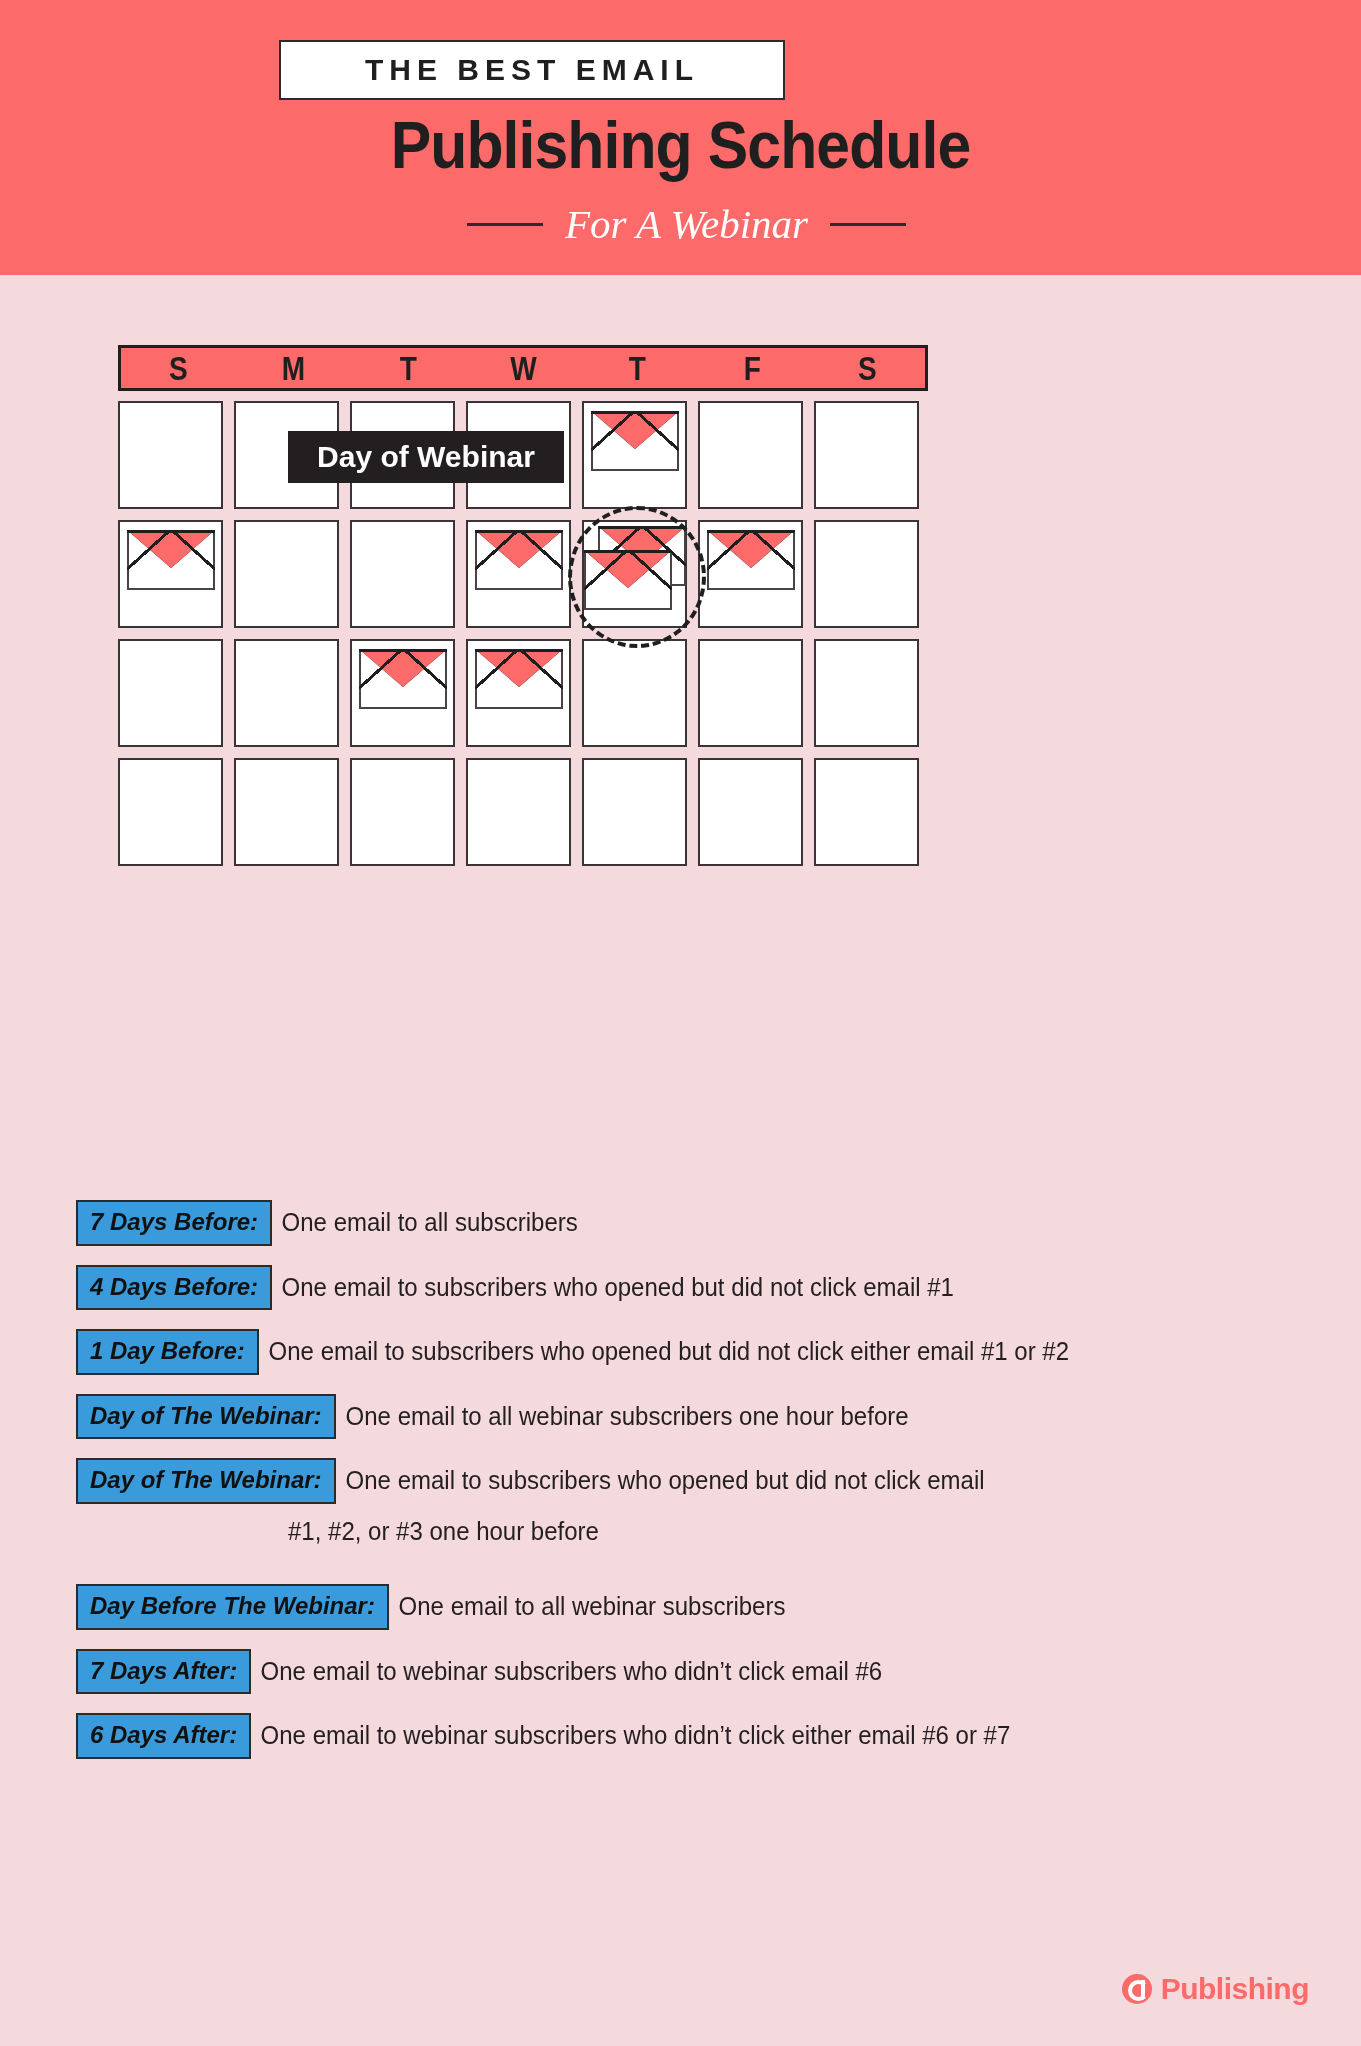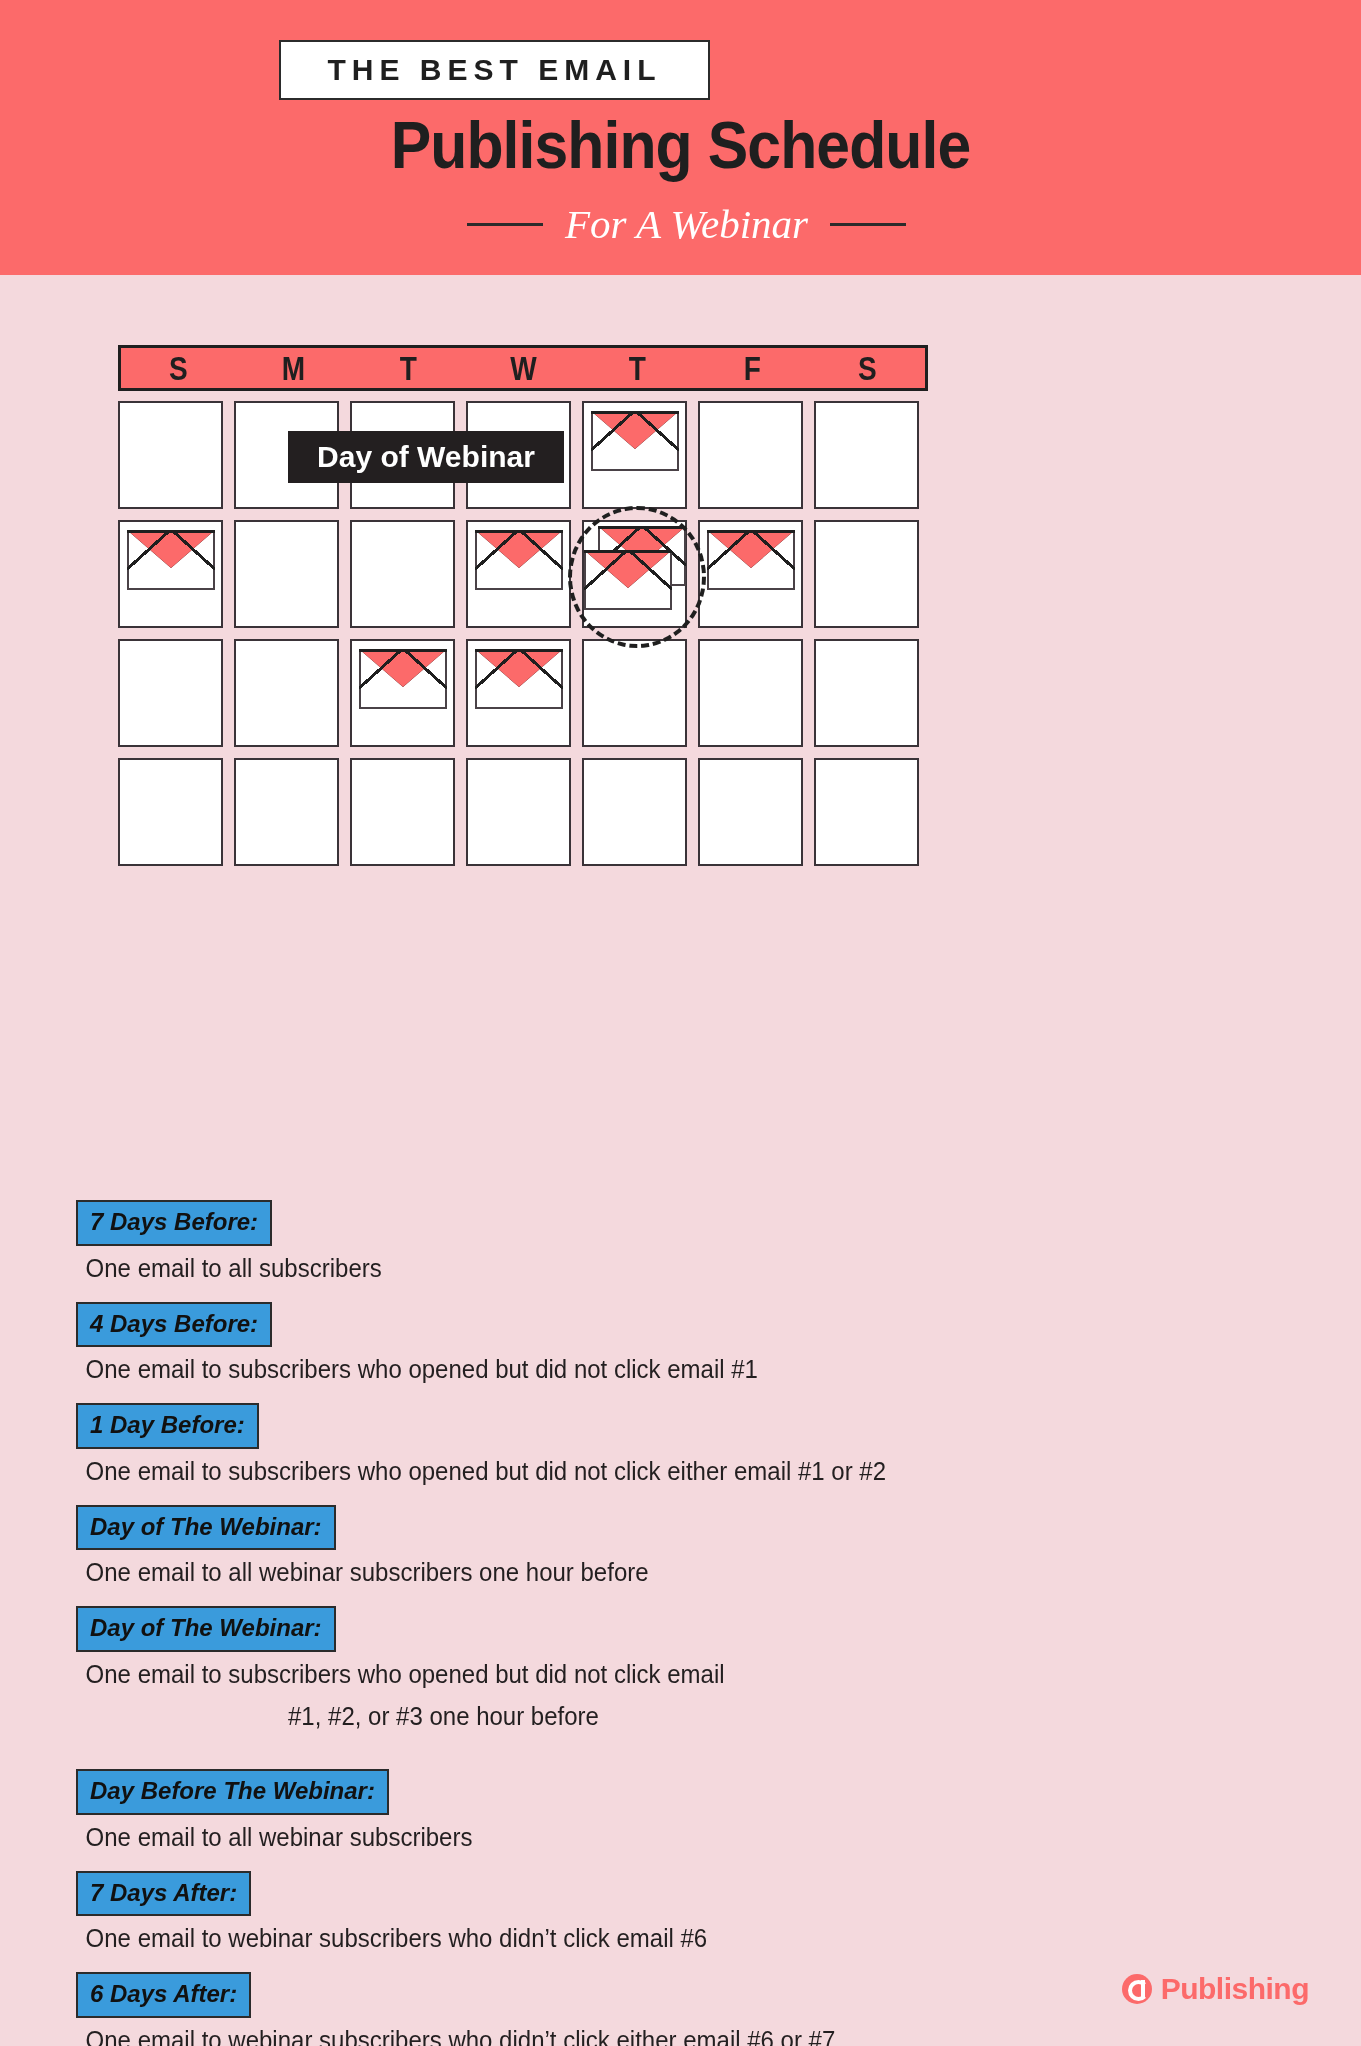--- a/index.html
+++ b/index.html
@@ -21,21 +21,21 @@
     width: 1361px;
     height: 275px;
     background: #fc6a6a;
     position: relative;
   }
 
   .kicker-box {
     position: absolute;
     left: 279px;
     top: 40px;
-    width: 431px;
+    width: 506px;
     height: 60px;
     background: #ffffff;
     border: 2px solid #2b2b2b;
     display: flex;
     align-items: center;
     justify-content: center;
   }
 
   .kicker-text {
     font-family: "Liberation Sans", sans-serif;
@@ -219,21 +219,20 @@
     left: 0;
     top: 1200px;
     width: 1361px;
   }
 
   .legend-row {
     display: flex;
     align-items: flex-start;
     margin-bottom: 19px;
     padding-left: 76px;
-    flex-direction: column;
   }
 
   .badge {
     background: #3a9bdc;
     border: 2px solid #2b2b2b;
     padding: 6px 12px 8px 12px;
     font-family: "Liberation Sans", sans-serif;
     font-style: italic;
     font-weight: 700;
     font-size: 24px;

